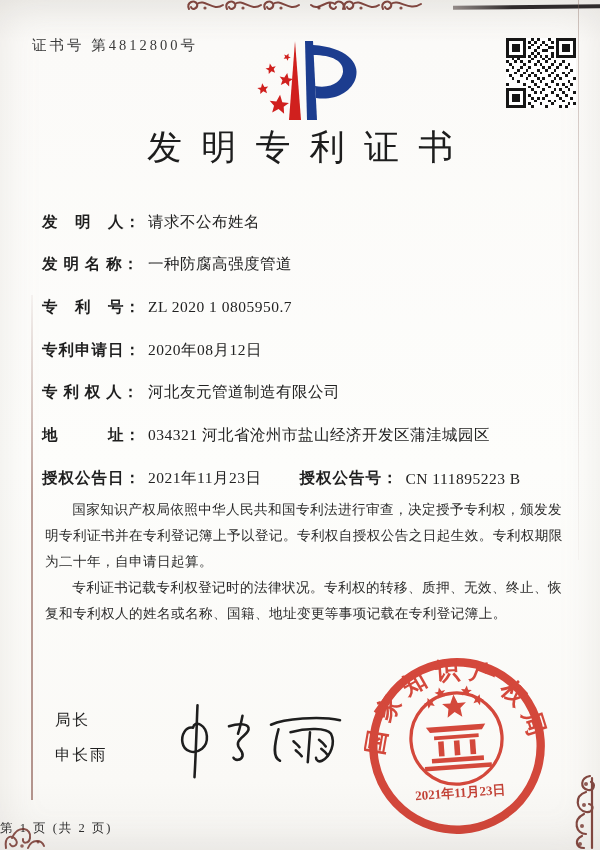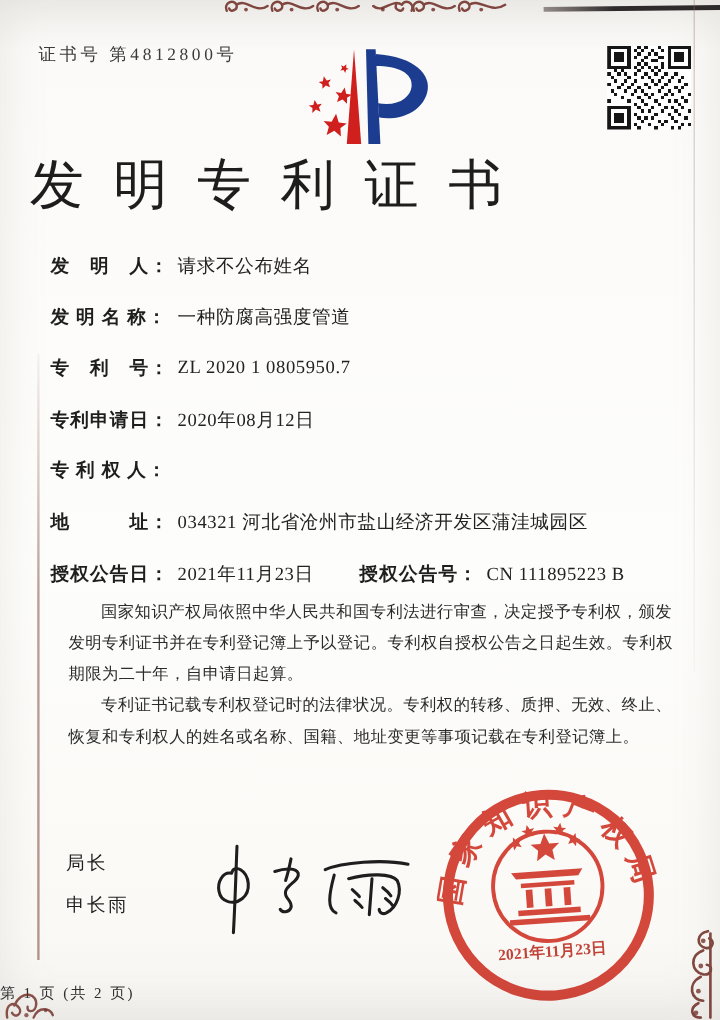--- a/index.html
+++ b/index.html
@@ -12,29 +12,29 @@
   .cert-no{position:absolute;left:32px;top:36px;font-size:14.5px;letter-spacing:3px;color:#3a3a3a;}
   .top-ornament{position:absolute;left:185px;top:-2px;width:240px;height:17px;}
   .top-right-line{position:absolute;right:0;top:5px;width:147px;height:3.5px;
     background:linear-gradient(to left,#2e2a2b 60%,rgba(74,60,58,.55));transform:rotate(-.6deg);}
   .edge-line-left{position:absolute;left:31px;top:295px;width:1.5px;height:505px;
     background:linear-gradient(180deg,rgba(122,66,56,.05),rgba(122,66,56,.5) 40%,rgba(122,66,56,.55));}
   .edge-line-right{position:absolute;right:21px;top:0;width:1.5px;height:560px;
     background:linear-gradient(180deg,rgba(140,110,100,.4),rgba(140,110,100,.05));}
   .logo{position:absolute;left:233px;top:36px;width:150px;height:90px;}
   .qr{position:absolute;left:506px;top:38px;width:70px;height:70px;}
-  .doc-title{position:absolute;left:0;top:124px;width:100%;
-    font-size:45px;letter-spacing:.55em;text-indent:.55em;color:#1d1d1d;font-weight:500;}
+  .doc-title{position:absolute;left:0;top:124px;width:100%;text-align:center;
+    font-size:35px;letter-spacing:.55em;text-indent:.55em;color:#1d1d1d;font-weight:500;}
   .fields{position:absolute;left:42px;top:201px;right:30px;}
   .field-row{display:flex;align-items:center;height:42.6px;font-size:15.5px;}
   .flabel{font-weight:700;color:#1e1e1e;min-width:106px;letter-spacing:1px;white-space:nowrap;}
   .fvalue{color:#222;letter-spacing:.5px;white-space:nowrap;}
   .grant-row{display:flex;align-items:center;height:44px;font-size:15.5px;}
   .grant-pair2{margin-left:38px;display:flex;align-items:center;}
-  .paragraphs{position:absolute;left:45px;right:33px;top:497px;font-size:13.6px;line-height:1.92;color:#2b2b2b;margin-left:12px;}
+  .paragraphs{position:absolute;left:45px;right:33px;top:497px;font-size:13.6px;line-height:1.92;color:#2b2b2b;}
   .paragraphs p{margin:0;text-indent:2em;letter-spacing:.4px;}
   .signoff{position:absolute;left:55px;top:712px;font-size:15.5px;color:#1f1f1f;line-height:1.0;font-family:Liberation Serif, serif;}
   .signoff .t{margin-bottom:19px;letter-spacing:2px;}
   .signoff .n{letter-spacing:2px;}
   .signature{position:absolute;left:172px;top:688px;width:180px;height:105px;}
   .seal{position:absolute;left:364px;top:653px;width:186px;height:186px;mix-blend-mode:multiply;
     opacity:.92;transform:rotate(-4deg);}
   .footer{position:absolute;left:0;top:820px;width:100%;text-align:left;font-size:12.5px;
     letter-spacing:2px;color:#2e2e2e;}
   .corner-br{position:absolute;right:2px;bottom:0;width:52px;height:78px;}
@@ -127,20 +127,21 @@
     <div class="field-row">
       <span class="flabel">专　利　号：</span>
       <span class="fvalue">ZL 2020 1 0805950.7</span>
     </div>
     <div class="field-row">
       <span class="flabel">专利申请日：</span>
       <span class="fvalue">2020年08月12日</span>
     </div>
     <div class="field-row">
       <span class="flabel">专 利 权 人：</span>
+      <span class="fvalue">河北友元管道制造有限公司</span>
     </div>
     <div class="field-row">
       <span class="flabel">地　　　址：</span>
       <span class="fvalue">034321 河北省沧州市盐山经济开发区蒲洼城园区</span>
     </div>
     <div class="grant-row">
       <span class="flabel">授权公告日：</span>
       <span class="fvalue">2021年11月23日</span>
       <span class="grant-pair2">
         <span class="flabel">授权公告号：</span>

